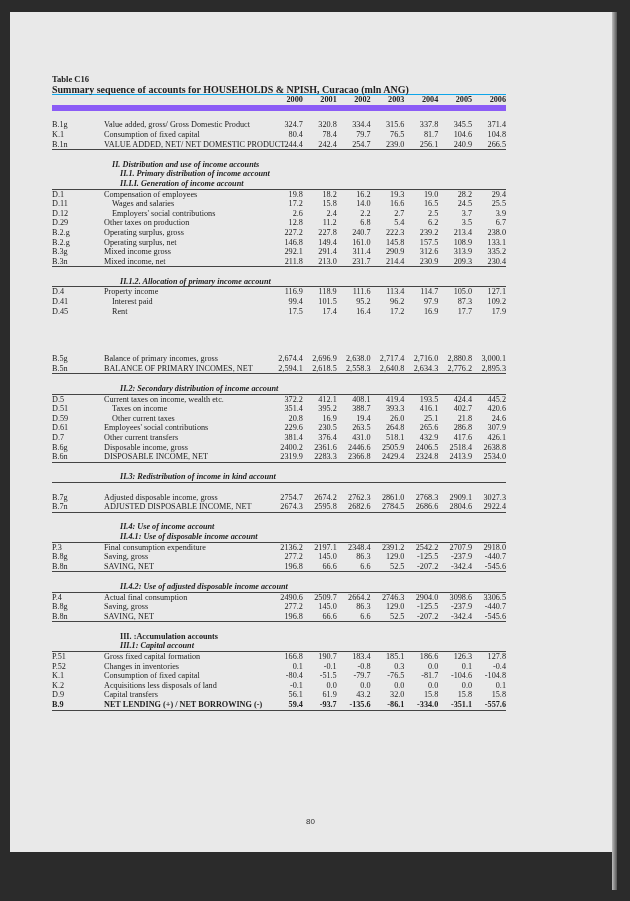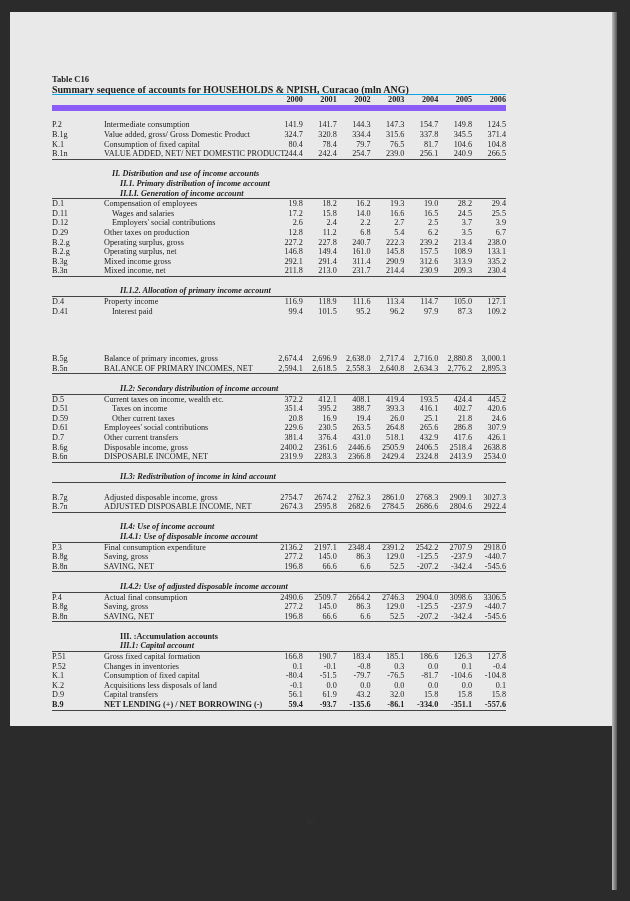--- a/index.html
+++ b/index.html
@@ -5,21 +5,21 @@
     html, body { margin: 0; padding: 0; }
     body {
       width: 630px; height: 901px;
       background: #2b2b2b;
       position: relative; overflow: hidden;
       font-family: "Liberation Serif", serif;
       color: #222;
     }
     .page {
       position: absolute; left: 10px; top: 12px;
-      width: 602px; height: 714px;
+      width: 602px; height: 840px;
       background: #e9e9e9;
     }
     .page-shadow {
       position: absolute; left: 612px; top: 12px;
       width: 5px; height: 878px;
       background: linear-gradient(to right, #bdbdbd, #555);
     }
     .content {
       position: absolute; left: 42px; top: 63px; width: 454px;
       font-size: 8.2px; line-height: 9.6px;
@@ -62,31 +62,20 @@
           <td class="num">2002</td>
           <td class="num">2003</td>
           <td class="num">2004</td>
           <td class="num">2005</td>
           <td class="num">2006</td>
         </tr>
       <tr class="spacer">
             <td colspan="9"></td>
           </tr>
           <tr class="">
-            <td class="code">P.2</td>
-            <td class="label">Intermediate consumption</td>
-            <td class="num">141.9</td>
-            <td class="num">141.7</td>
-            <td class="num">144.3</td>
-            <td class="num">147.3</td>
-            <td class="num">154.7</td>
-            <td class="num">149.8</td>
-            <td class="num">124.5</td>
-          </tr>
-          <tr class="">
             <td class="code">B.1g</td>
             <td class="label">Value added, gross/ Gross Domestic Product</td>
             <td class="num">324.7</td>
             <td class="num">320.8</td>
             <td class="num">334.4</td>
             <td class="num">315.6</td>
             <td class="num">337.8</td>
             <td class="num">345.5</td>
             <td class="num">371.4</td>
           </tr>
@@ -236,20 +225,31 @@
           <tr class="">
             <td class="code">D.41</td>
             <td class="label ind1">Interest paid</td>
             <td class="num">99.4</td>
             <td class="num">101.5</td>
             <td class="num">95.2</td>
             <td class="num">96.2</td>
             <td class="num">97.9</td>
             <td class="num">87.3</td>
             <td class="num">109.2</td>
+          </tr>
+          <tr class="">
+            <td class="code">D.45</td>
+            <td class="label ind1">Rent</td>
+            <td class="num">17.5</td>
+            <td class="num">17.4</td>
+            <td class="num">16.4</td>
+            <td class="num">17.2</td>
+            <td class="num">16.9</td>
+            <td class="num">17.7</td>
+            <td class="num">17.9</td>
           </tr>
           <tr class="spacer-big">
             <td colspan="9"></td>
           </tr>
           <tr class="">
             <td class="code">B.5g</td>
             <td class="label">Balance of primary incomes, gross</td>
             <td class="num">2,674.4</td>
             <td class="num">2,696.9</td>
             <td class="num">2,638.0</td>

